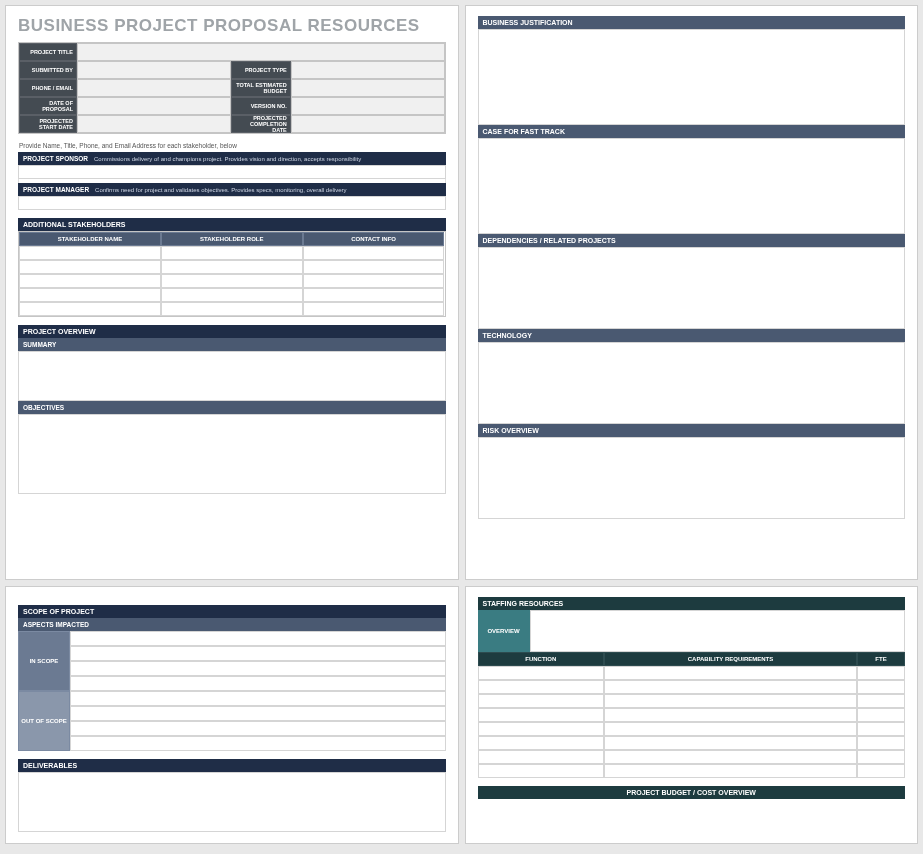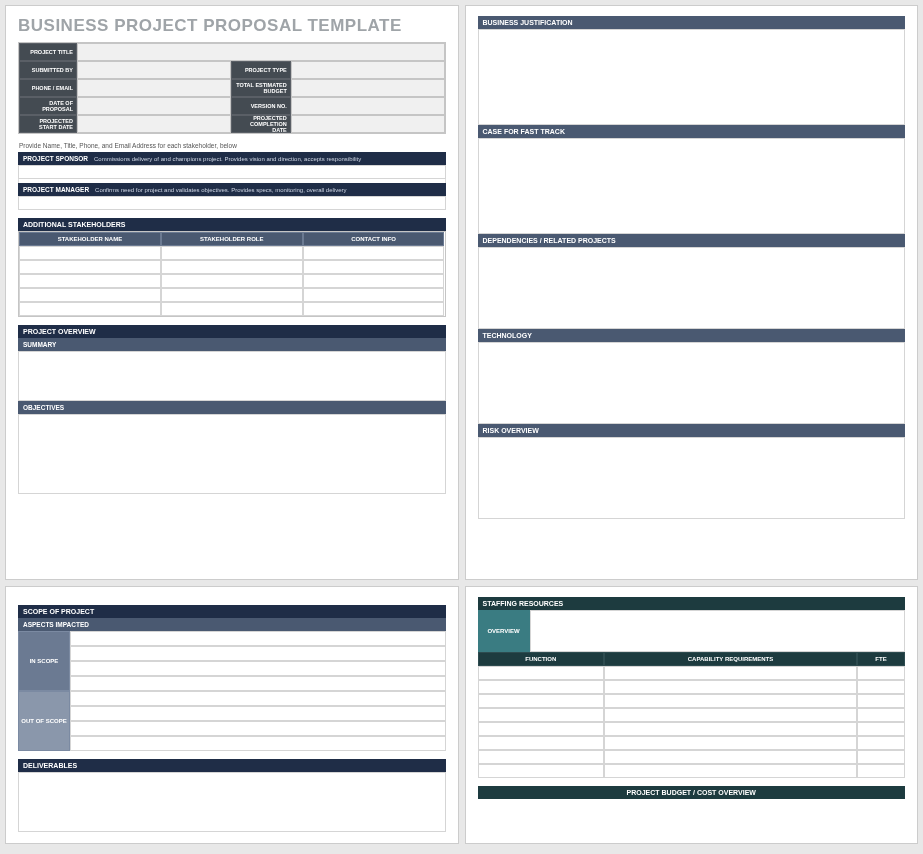--- a/index.html
+++ b/index.html
@@ -162,21 +162,21 @@
     border: 1px solid #2d4b4f;
     text-transform: uppercase;
   }
 </style>
 </head>
 <body>
 
 <div class="pages">
 
   <div class="page tall">
-    <h1 class="title">BUSINESS PROJECT PROPOSAL TEMPLATE</h1>
+    <h1 class="title">BUSINESS PROJECT PROPOSAL RESOURCES</h1>
 
     <div class="info-grid">
       <div class="lbl">PROJECT TITLE</div>
       <div class="val wide"></div>
 
       <div class="lbl">SUBMITTED BY</div>
       <div class="val"></div>
       <div class="lbl">PROJECT TYPE</div>
       <div class="val"></div>
 

